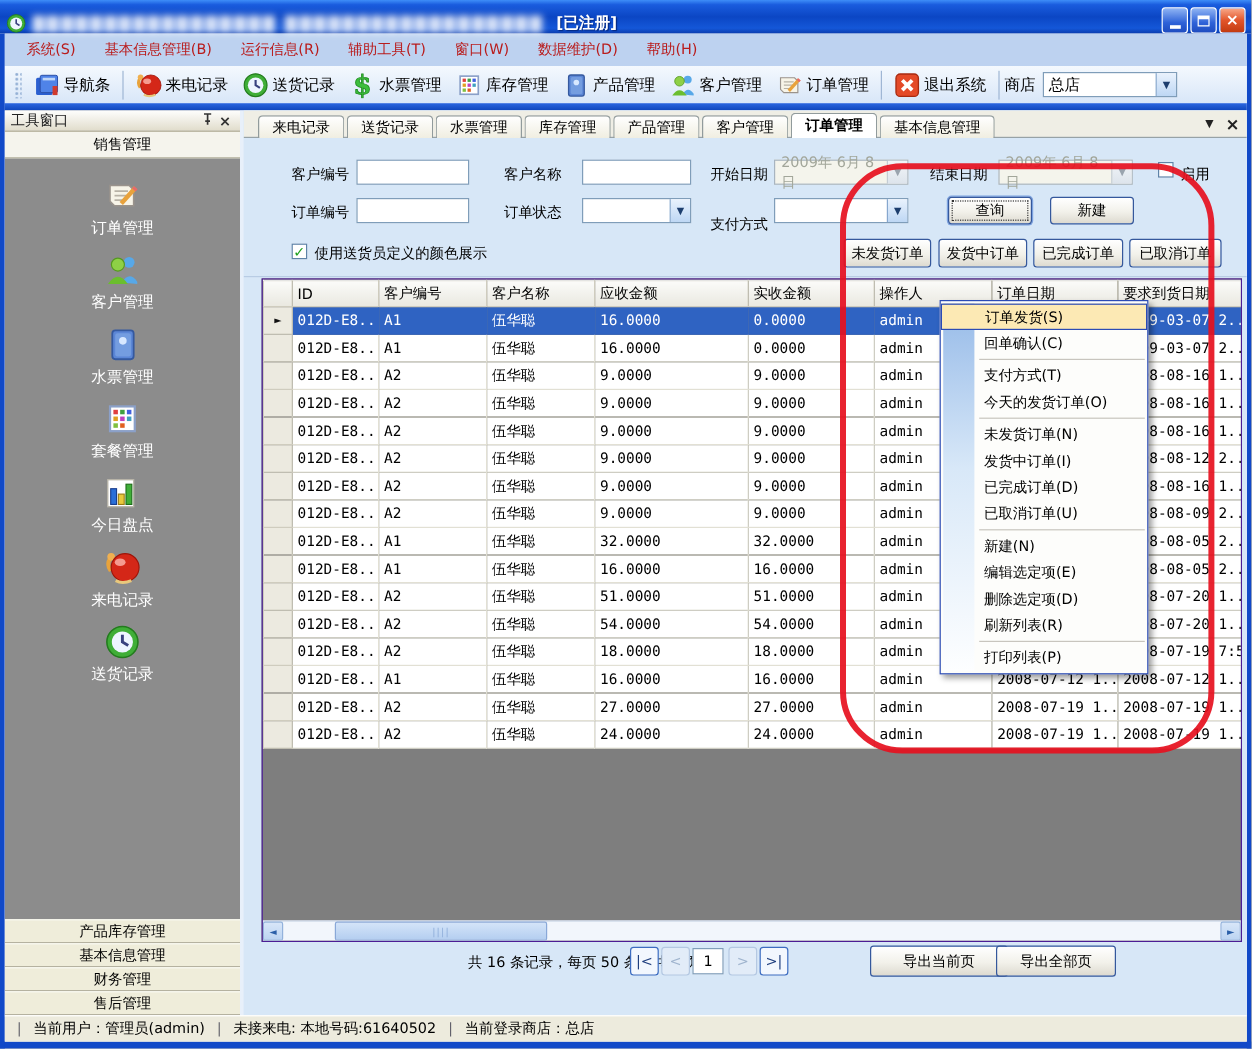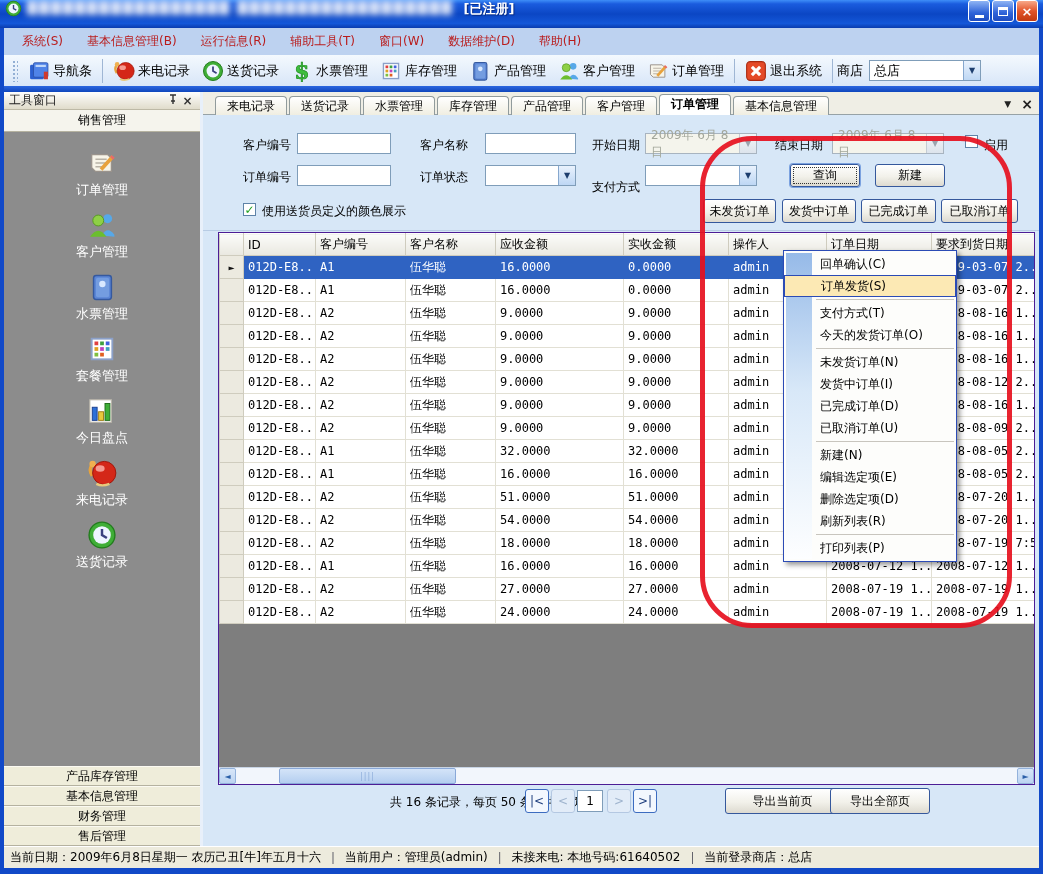--- a/index.html
+++ b/index.html
@@ -1,18 +1,18 @@
 <!DOCTYPE html>
 <html><head>
 <meta charset="utf-8">
 <style>
 *{margin:0;padding:0;box-sizing:border-box}
 body{font-family:"DejaVu Sans","Liberation Sans",sans-serif;font-size:12px;background:#555}
 .window{position:relative;width:1043px;height:874px;background:#fff;overflow:hidden}
-.titlebar{height:28px;background:linear-gradient(180deg,#3E8EF8 0%,#1A5CDE 14%,#0B46C4 50%,#1457D8 84%,#0A3CAE 100%);display:flex;align-items:flex-start;color:#fff;font-weight:bold;font-size:13px;padding:0 5px}
+.titlebar{height:28px;background:linear-gradient(180deg,#3E8EF8 0%,#1A5CDE 14%,#0B46C4 50%,#1457D8 84%,#0A3CAE 100%);display:flex;align-items:flex-end;color:#fff;font-weight:bold;font-size:13px;padding:0 5px}
 .t-icon{width:17px;height:17px;margin-right:5px;flex:none}
 .t-blur{filter:blur(3px);opacity:.85;letter-spacing:2px;white-space:nowrap;overflow:hidden;max-width:560px}
 .t-reg{margin-left:10px;text-shadow:1px 1px 1px #03267E}
 .t-btns{margin-left:auto;display:flex;gap:2px}
 .t-btn{width:22px;height:22px;border:1px solid #fff;border-radius:3px;background:linear-gradient(#8FB4F4,#2E62D8 60%,#1E4CC0);display:flex;align-items:center;justify-content:center;color:#fff;font-weight:bold}
 .t-btn.close{background:linear-gradient(#F8A888,#E2552A 50%,#C23A10)}
 .t-min i{display:block;width:9px;height:3px;background:#fff;margin-top:11px}
 .t-max i{display:block;width:10px;height:9px;border:1px solid #fff;border-top:3px solid #fff}
 .winbody{height:846px;border-left:4px solid #1149C8;border-right:4px solid #1149C8;border-bottom:6px solid #1149C8;display:flex;flex-direction:column}
 .menubar{height:27px;background:#BDD2F0;display:flex;align-items:center;padding-left:8px;gap:4px}
@@ -618,35 +618,34 @@
           <input class="pg-input" style="left: 374px;" value="1">
           <span class="pg-btn off" style="left:404px">&gt;</span>
           <span class="pg-btn on" style="left:430px">&gt;|</span>
           <button class="pg-export" style="left:522px;width:115px">导出当前页</button>
           <button class="pg-export" style="left:627px;width:100px">导出全部页</button>
         </div>
         <div class="spacer"></div>
       </div>
     </div>
     <div class="statusbar">
-        <span class="st-seg">当前日期：2009年6月8日星期一 农历己丑[牛]年五月十六</span>
         <span class="st-sep">｜</span>
         <span class="st-seg">当前用户：管理员(admin)</span>
         <span class="st-sep">｜</span>
         <span class="st-seg">未接来电: 本地号码:61640502</span>
         <span class="st-sep">｜</span>
         <span class="st-seg">当前登录商店：总店</span>
       </div>
   </div>
 
   <div class="cmenu">
     <div class="cmenu-gutter"></div>
     <div>
+        <div class="cm-item hl">订单发货(S)</div>
         <div class="cm-item">回单确认(C)</div>
-        <div class="cm-item hl">订单发货(S)</div>
         <div class="cm-sep"></div>
         <div class="cm-item">支付方式(T)</div>
         <div class="cm-item">今天的发货订单(O)</div>
         <div class="cm-sep"></div>
         <div class="cm-item">未发货订单(N)</div>
         <div class="cm-item">发货中订单(I)</div>
         <div class="cm-item">已完成订单(D)</div>
         <div class="cm-item">已取消订单(U)</div>
         <div class="cm-sep"></div>
         <div class="cm-item">新建(N)</div>

